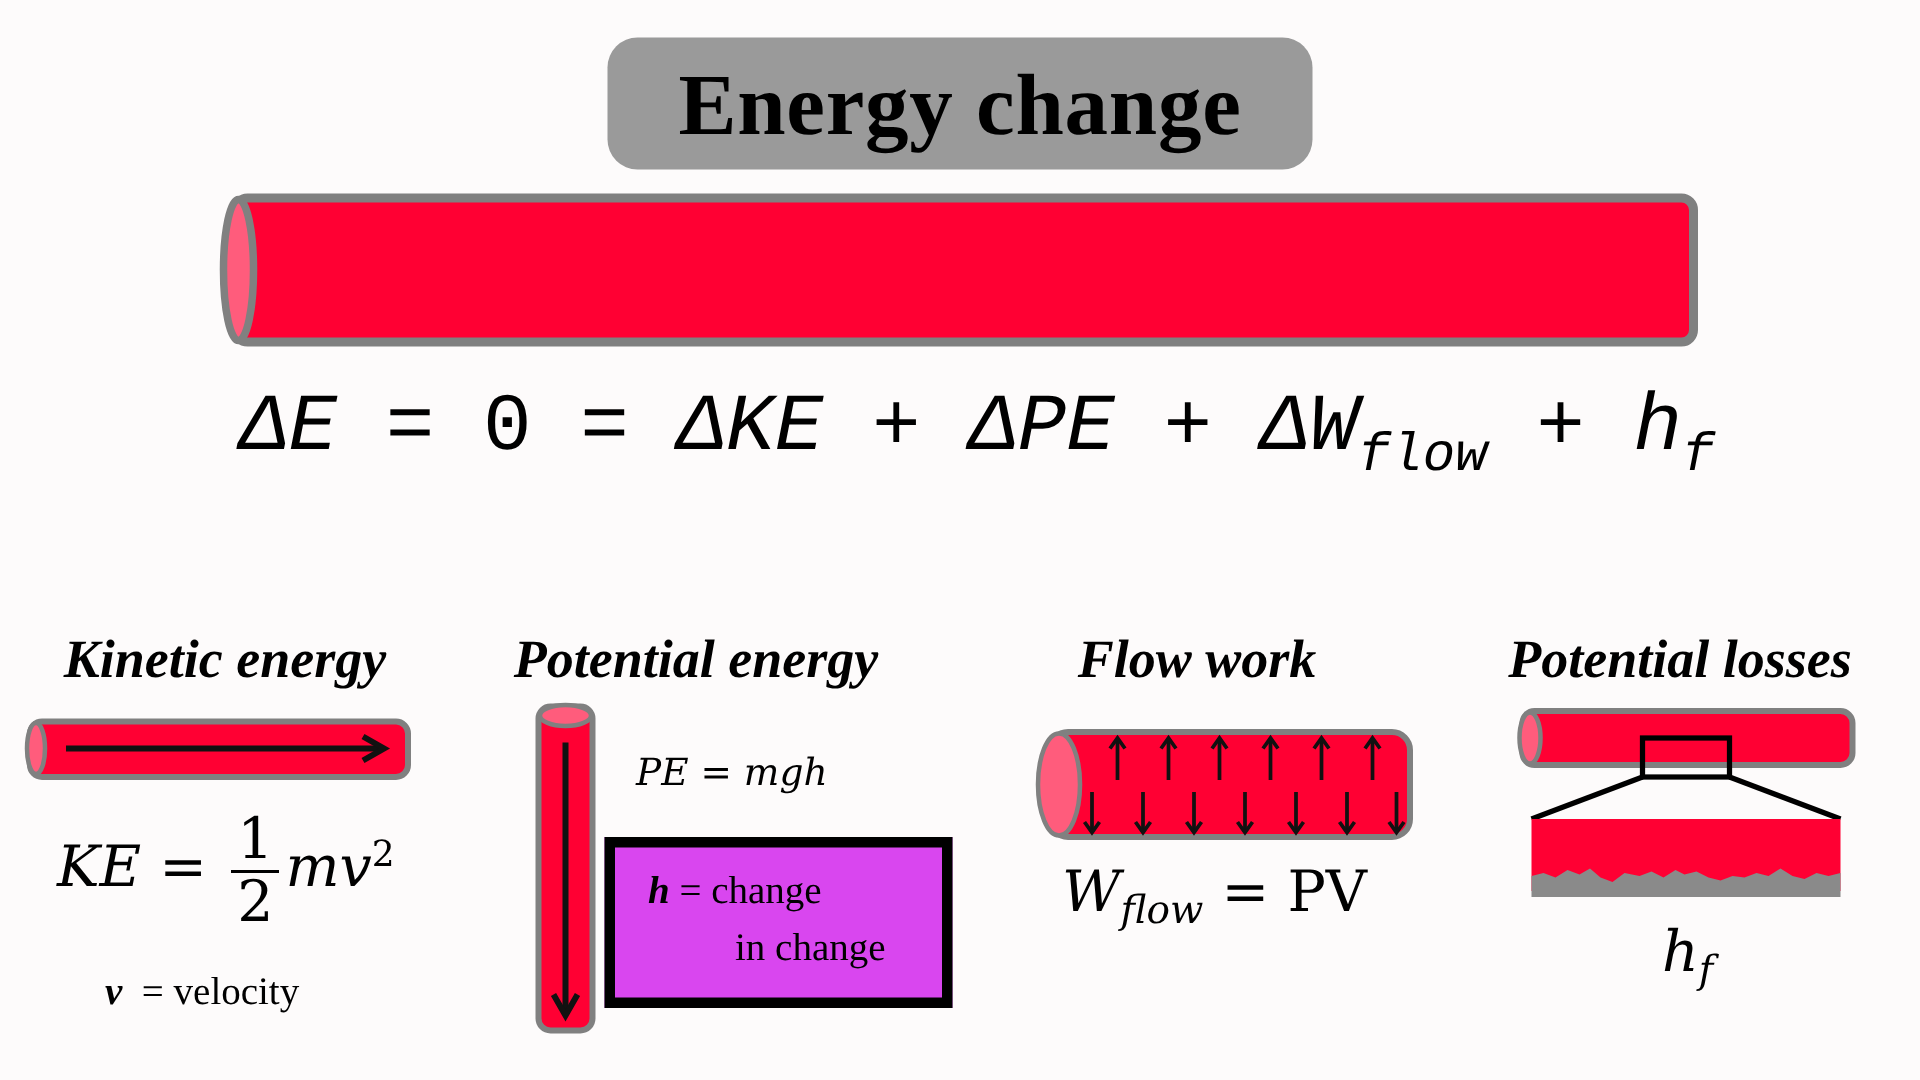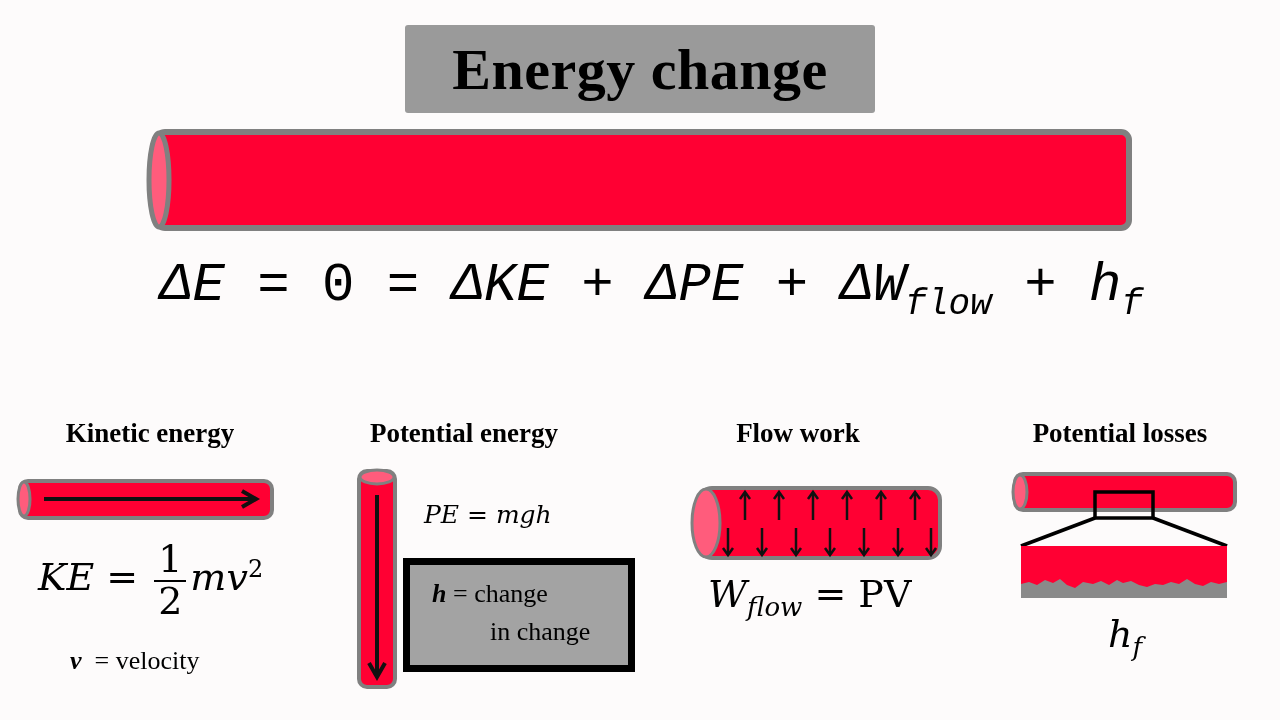--- a/index.html
+++ b/index.html
@@ -5,41 +5,41 @@
     html, body { margin: 0; padding: 0; }
     body {
       width: 1280px; height: 720px; position: relative; overflow: hidden;
       background: #fdfbfb;
       font-family: "Liberation Serif", "DejaVu Serif", serif;
       color: #000;
     }
     .abs { position: absolute; }
     .title-box {
       left: 405px; top: 25px; width: 470px; height: 88px;
-      background: #9a9a9a; border-radius: 3px;
+      background: #9a9a9a; border-radius: 20px;
       display: flex; align-items: center; justify-content: center;
     }
     .title-text { font-size: 58px; font-weight: bold; letter-spacing: 0.5px; }
     .eq-main {
       left: 160px; top: 255px; width: 980px; height: 90px;
       font-size: 54px; font-style: italic; white-space: nowrap;
       font-family: Liberation Mono, monospace;
     }
     .eq-main .up { font-style: normal; }
     .eq-main sub { font-size: 36px; vertical-align: -14px; }
-    .sec-title { font-size: 27px; font-weight: bold; white-space: nowrap; text-align: center; }
+    .sec-title { font-size: 36px; font-weight: bold; white-space: nowrap; text-align: center; font-style: italic; }
     .math { font-family: "DejaVu Serif", serif; font-style: italic; white-space: nowrap; }
     .math .up { font-style: normal; }
     .frac { display: inline-flex; flex-direction: column; align-items: center; vertical-align: middle; font-style: normal; margin: 0 4px; }
     .frac .num { border-bottom: 2px solid #000; padding: 0 4px; line-height: 1.05; }
     .frac .den { line-height: 1.05; }
     .note { font-size: 26px; white-space: nowrap; }
     .hbox {
       left: 403px; top: 558px; width: 218px; height: 100px;
-      border: 7px solid #000; background: #a3a3a3; box-sizing: content-box;
+      border: 7px solid #000; background: #d946ef; box-sizing: content-box;
     }
   </style>
 </head>
 <body>
 
 <div class="abs title-box">
   <span class="title-text">Energy change</span>
 </div>
 
 <svg class="abs" style="left:145px; top:128px;" width="995" height="105">

